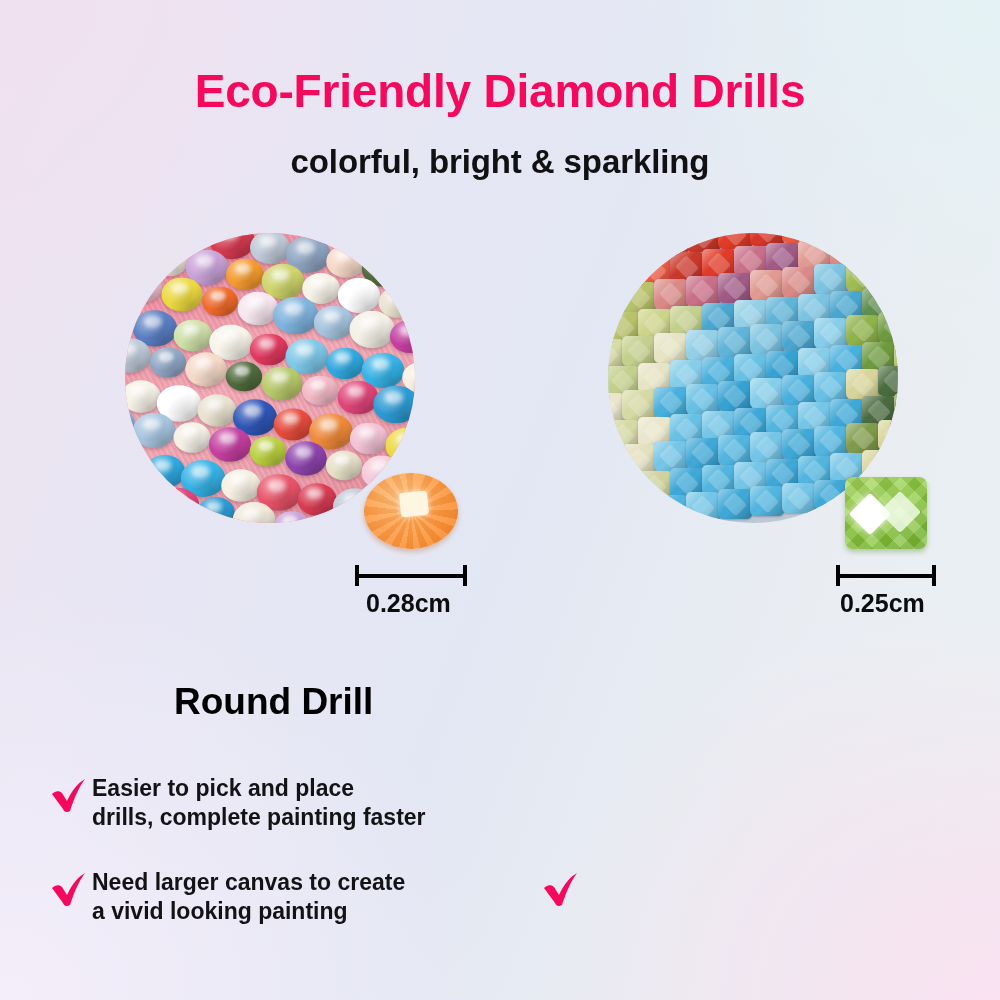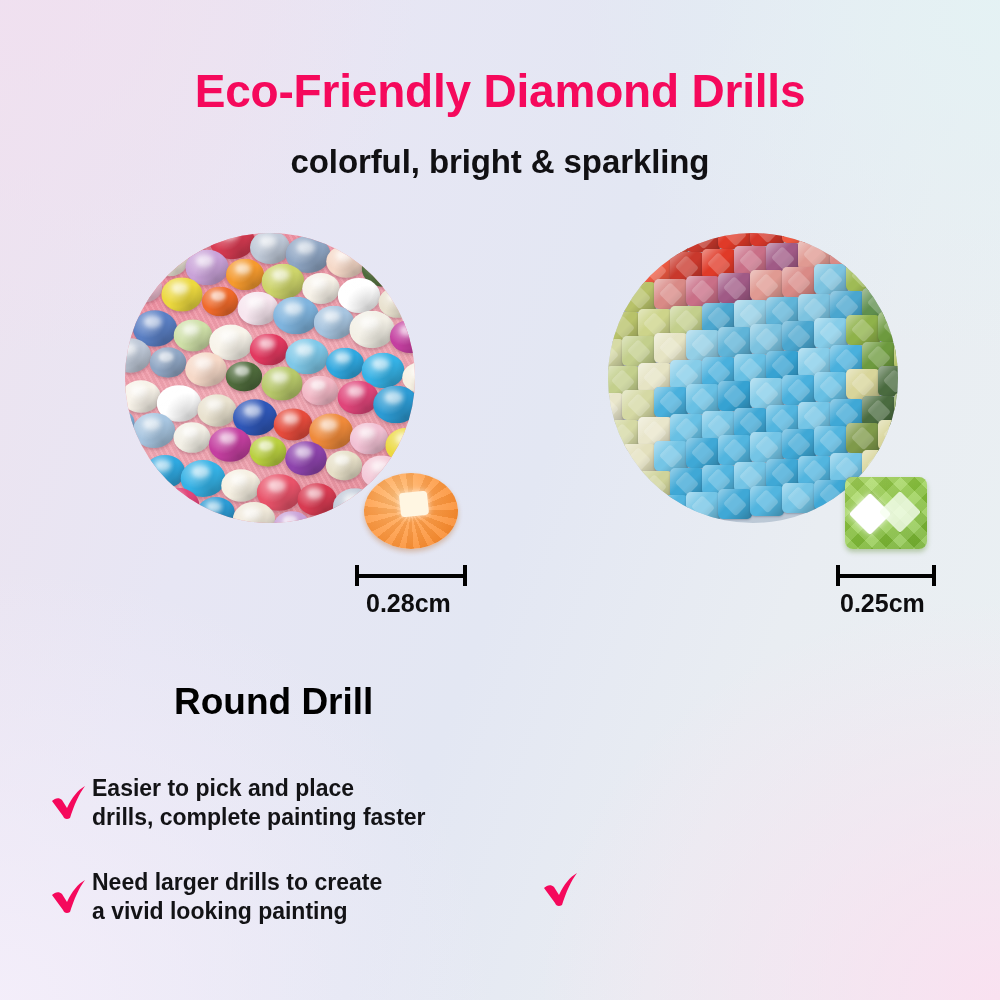--- a/index.html
+++ b/index.html
@@ -247,21 +247,21 @@
     white-space: nowrap;
     margin-top: 20px;
   }
   #round-heading  { left: 174px; }
   #square-heading { left: 625px; }
 
   
   .bullet {
     position: absolute;
     display: flex;
-    align-items: center;
+    align-items: flex-start;
   }
   .check-icon {
     flex: 0 0 auto;
     width: 44px;
     height: 44px;
     margin-top: 2px;
   }
   .bullet-text {
     font-size: 23px;
     font-weight: bold;
@@ -527,21 +527,21 @@
     <span class="bullet-text">Easier to pick and place
 drills, complete painting faster</span>
   </div>
 
   <div class="bullet" id="bullet-l1">
     <span class="check-icon">
       <svg viewBox="0 0 44 44" width="44" height="44">
         <path d="M4 20 C7 17 11 16 14 19 L19 27 C24 16 30 9 37 5 C31 13 26 24 22 37 C19 39 16 38 15 35 Z" fill="#f5095c"></path>
       </svg>
     </span>
-    <span class="bullet-text">Need larger drills to create
+    <span class="bullet-text">Need larger canvas to create
 a vivid looking painting</span>
   </div>
 
 
   <div class="bullet" id="bullet-r1">
     <span class="check-icon">
       <svg viewBox="0 0 44 44" width="44" height="44">
         <path d="M4 20 C7 17 11 16 14 19 L19 27 C24 16 30 9 37 5 C31 13 26 24 22 37 C19 39 16 38 15 35 Z" fill="#f5095c"></path>
       </svg>
     </span>

